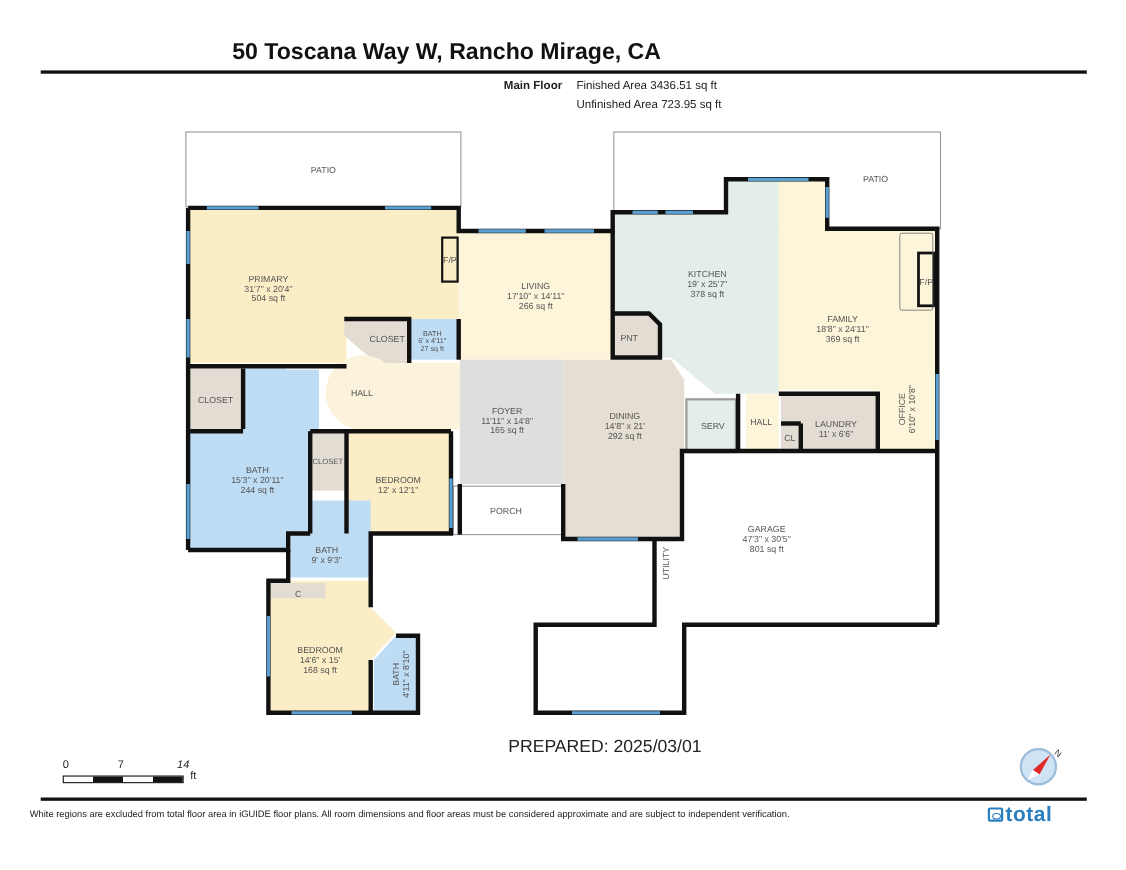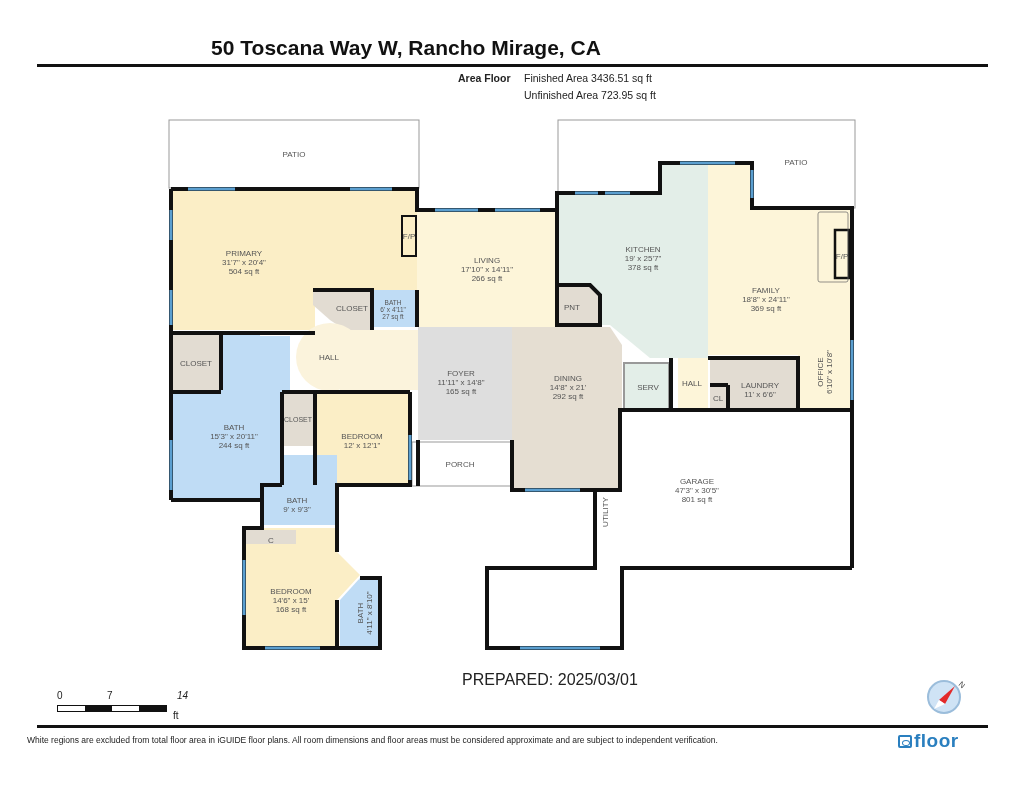--- a/index.html
+++ b/index.html
@@ -17,21 +17,21 @@
   .logo { position:absolute; left:898px; top:730px; font-size:19px; font-weight:bold; color:#2a7fbf; letter-spacing:0.5px; }
   .logo-box { display:inline-block; width:14px; height:13px; border:2px solid #2a7fbf; border-radius:2px; vertical-align:-1px; margin-right:2px; position:relative; box-sizing:border-box; }
   .logo-box::after { content:""; position:absolute; left:2px; top:3px; width:6px; height:4px; border:1.5px solid #2a7fbf; border-radius:50%; }
   .compass { position:absolute; left:925px; top:676px; }
 </style>
 </head>
 <body>
 
 <div class="title">50 Toscana Way W, Rancho Mirage, CA</div>
 <div class="rule" style="top:64px;"></div>
-<div class="floor-name">Area Floor</div>
+<div class="floor-name">Main Floor</div>
 <div class="area-line" style="top:72px;">Finished Area 3436.51 sq ft</div>
 <div class="area-line" style="top:89px;">Unfinished Area 723.95 sq ft</div>
 
 <svg class="plan" width="1024" height="791">
 
   <rect x="169" y="120" width="250" height="68" fill="#fff" stroke="#999" stroke-width="1"></rect>
   <rect x="558" y="120" width="297" height="88" fill="#fff" stroke="#999" stroke-width="1"></rect>
 
   <polygon points="620,410 852,410 852,568 620,568 620,648 487,648 487,568 595,568 595,490 620,490" fill="#fff"></polygon>
 
@@ -190,29 +190,29 @@
     <text class="room-label" x="291" y="603">14'6" x 15'</text>
     <text class="room-label" x="291" y="612">168 sq ft</text>
     <text class="room-label" transform="translate(363,613) rotate(-90)" x="0" y="0">BATH</text>
     <text class="room-label" transform="translate(372,613) rotate(-90)" x="0" y="0">4'11" x 8'10"</text>
   </g>
 </svg>
 
 <div class="scale">
   <span class="scale-num" style="left:0;">0</span>
   <span class="scale-num" style="left:50px;">7</span>
-  <span class="scale-num" style="left:120px;font-style:italic;">14</span>
+  <span class="scale-num" style="left:104px;font-style:italic;">14</span>
   <div style="position:absolute; left:0; top:15px; width:108px; height:5px; border:1px solid #111; background:linear-gradient(90deg,#fff 0 25%,#111 25% 50%,#fff 50% 75%,#111 75% 100%);"></div>
-  <span class="scale-num" style="left:116px; top:20px;">ft</span>
+  <span class="scale-num" style="left:116px; top:10px;">ft</span>
 </div>
 
 <div class="prepared">PREPARED: 2025/03/01</div>
 
 <svg class="compass" width="40" height="40">
   <circle cx="19" cy="21" r="16" fill="#cfe3f5" stroke="#9bbddb" stroke-width="2"></circle>
   <polygon points="30,10 14,24 20,28" fill="#e32a2a"></polygon>
   <polygon points="14,24 20,28 9,33" fill="#ffffff"></polygon>
   <text x="33" y="9" font-size="8" fill="#333" font-family="Liberation Sans, sans-serif" transform="rotate(40 33 9)">N</text>
 </svg>
 
 <div class="rule" style="top:725px;"></div>
 <div class="disclaimer">White regions are excluded from total floor area in iGUIDE floor plans. All room dimensions and floor areas must be considered approximate and are subject to independent verification.</div>
-<div class="logo"><span class="logo-box"></span><span>floor</span></div>
+<div class="logo"><span class="logo-box"></span><span>total</span></div>
 
 </body></html>

